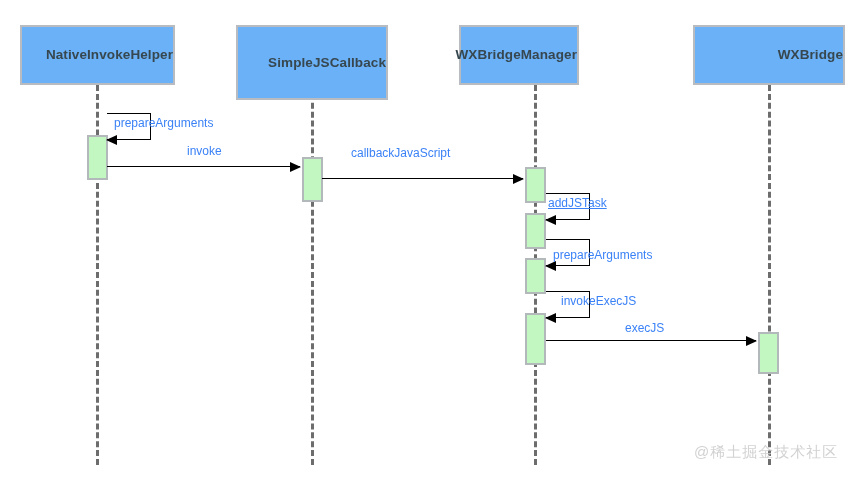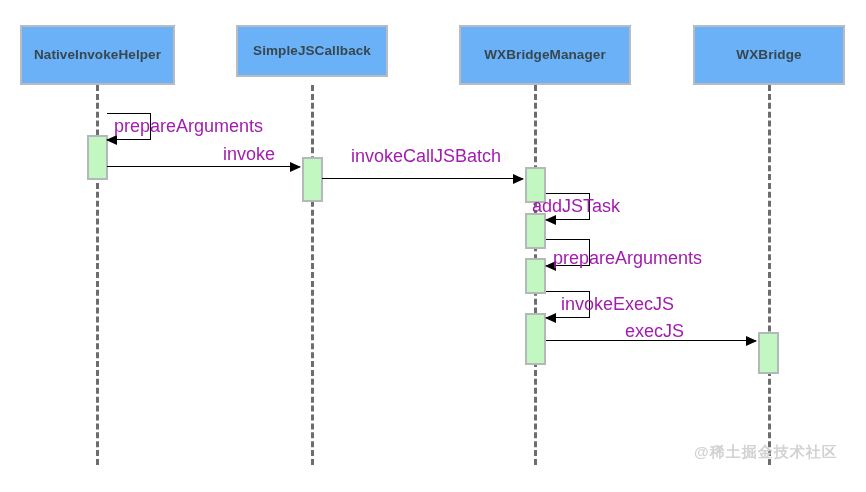--- a/index.html
+++ b/index.html
@@ -11,21 +11,21 @@
     overflow:hidden;
   }
   #canvas{position:relative;width:866px;height:492px;}
 
   
   .participant{
     position:absolute;
     box-sizing:border-box;
     background:#6bb1f7;
     border:2px solid #b8bcc0;
-    display:flex;align-items:center;justify-content:center;
+    display:flex;align-items:center;justify-content:flex-end;
     color:#37474f;
     font-size:13.5px;
     font-weight:bold;
     letter-spacing:.1px;
     text-align:center;
     line-height:1.15;
   }
 
   
   .lifeline{
@@ -57,22 +57,22 @@
     border-bottom:5px solid transparent;
     border-left:11px solid #000;
     z-index:5;
   }
   .arrowhead.left{
     border-left:none;
     border-right:11px solid #000;
   }
   .msg-label{
     position:absolute;
-    font-size:18px;
-    color:#a21caf;
+    font-size:12px;
+    color:#3b82f6;
     white-space:nowrap;
     z-index:6;
   }
 
   
   .selfloop{
     position:absolute;
     box-sizing:border-box;
     border-top:1.6px solid #000;
     border-right:1.6px solid #000;
@@ -109,45 +109,45 @@
       <div class="activation" style="left: 525px; top: 258px; width: 21px; height: 36px;"></div>
       <div class="activation" style="left: 525px; top: 313px; width: 21px; height: 52px;"></div>
       <div class="activation" style="left: 758px; top: 332px; width: 21px; height: 42px;"></div>
     </div>
   <div id="layer-messages">
       <div class="selfloop" style="left: 107px; top: 113px; width: 44px; height: 27px;"></div>
       <div class="arrowhead left" style="left: 106px; top: 134.8px;"></div>
       <div class="msg-label" style="left: 114px; top: 116px;">prepareArguments</div>
       <div class="msg-line" style="left: 107px; top: 166px; width: 193px;"></div>
       <div class="arrowhead" style="left: 290px; top: 161.8px;"></div>
-      <div class="msg-label" style="left: 187px; top: 144px; margin-left: 36px;">invoke</div>
+      <div class="msg-label" style="left: 187px; top: 144px;">invoke</div>
       <div class="msg-line" style="left: 322px; top: 178px; width: 201px;"></div>
       <div class="arrowhead" style="left: 513px; top: 173.8px;"></div>
-      <div class="msg-label" style="left: 351px; top: 146px;">invokeCallJSBatch</div>
+      <div class="msg-label" style="left: 351px; top: 146px;">callbackJavaScript</div>
       <div class="selfloop" style="left: 546px; top: 193px; width: 44px; height: 27px;"></div>
       <div class="arrowhead left" style="left: 545px; top: 214.8px;"></div>
-      <div class="msg-label" style="left: 532px; top: 196px;">addJSTask</div>
+      <div class="msg-label" style="left: 548px; top: 196px; text-decoration: underline;">addJSTask</div>
       <div class="selfloop" style="left: 546px; top: 239px; width: 44px; height: 27px;"></div>
       <div class="arrowhead left" style="left: 545px; top: 260.8px;"></div>
       <div class="msg-label" style="left: 553px; top: 248px;">prepareArguments</div>
       <div class="selfloop" style="left: 546px; top: 291px; width: 44px; height: 27px;"></div>
       <div class="arrowhead left" style="left: 545px; top: 312.8px;"></div>
       <div class="msg-label" style="left: 553px; top: 294px; margin-left: 8px;">invokeExecJS</div>
       <div class="msg-line" style="left: 546px; top: 340px; width: 210px;"></div>
       <div class="arrowhead" style="left: 746px; top: 335.8px;"></div>
       <div class="msg-label" style="left: 625px; top: 321px;">execJS</div>
     </div>
   <div id="layer-participants">
       <div class="participant" style="left: 20px; top: 25px; width: 155px; height: 60px;">
         <span>NativeInvokeHelper</span>
       </div>
-      <div class="participant" style="left: 236px; top: 25px; width: 152px; height: 52px;">
+      <div class="participant" style="left: 236px; top: 25px; width: 152px; height: 75px;">
         <span>SimpleJSCallback</span>
       </div>
-      <div class="participant" style="left: 459px; top: 25px; width: 172px; height: 60px;">
+      <div class="participant" style="left: 459px; top: 25px; width: 120px; height: 60px;">
         <span>WXBridgeManager</span>
       </div>
       <div class="participant" style="left: 693px; top: 25px; width: 152px; height: 60px;">
         <span>WXBridge</span>
       </div>
     </div>
-  <div class="watermark" style="left: 694px; top: 443px; font-weight: bold;">@稀土掘金技术社区</div>
+  <div class="watermark" style="left: 694px; top: 443px;">@稀土掘金技术社区</div>
 </div>
 
 </body></html>

